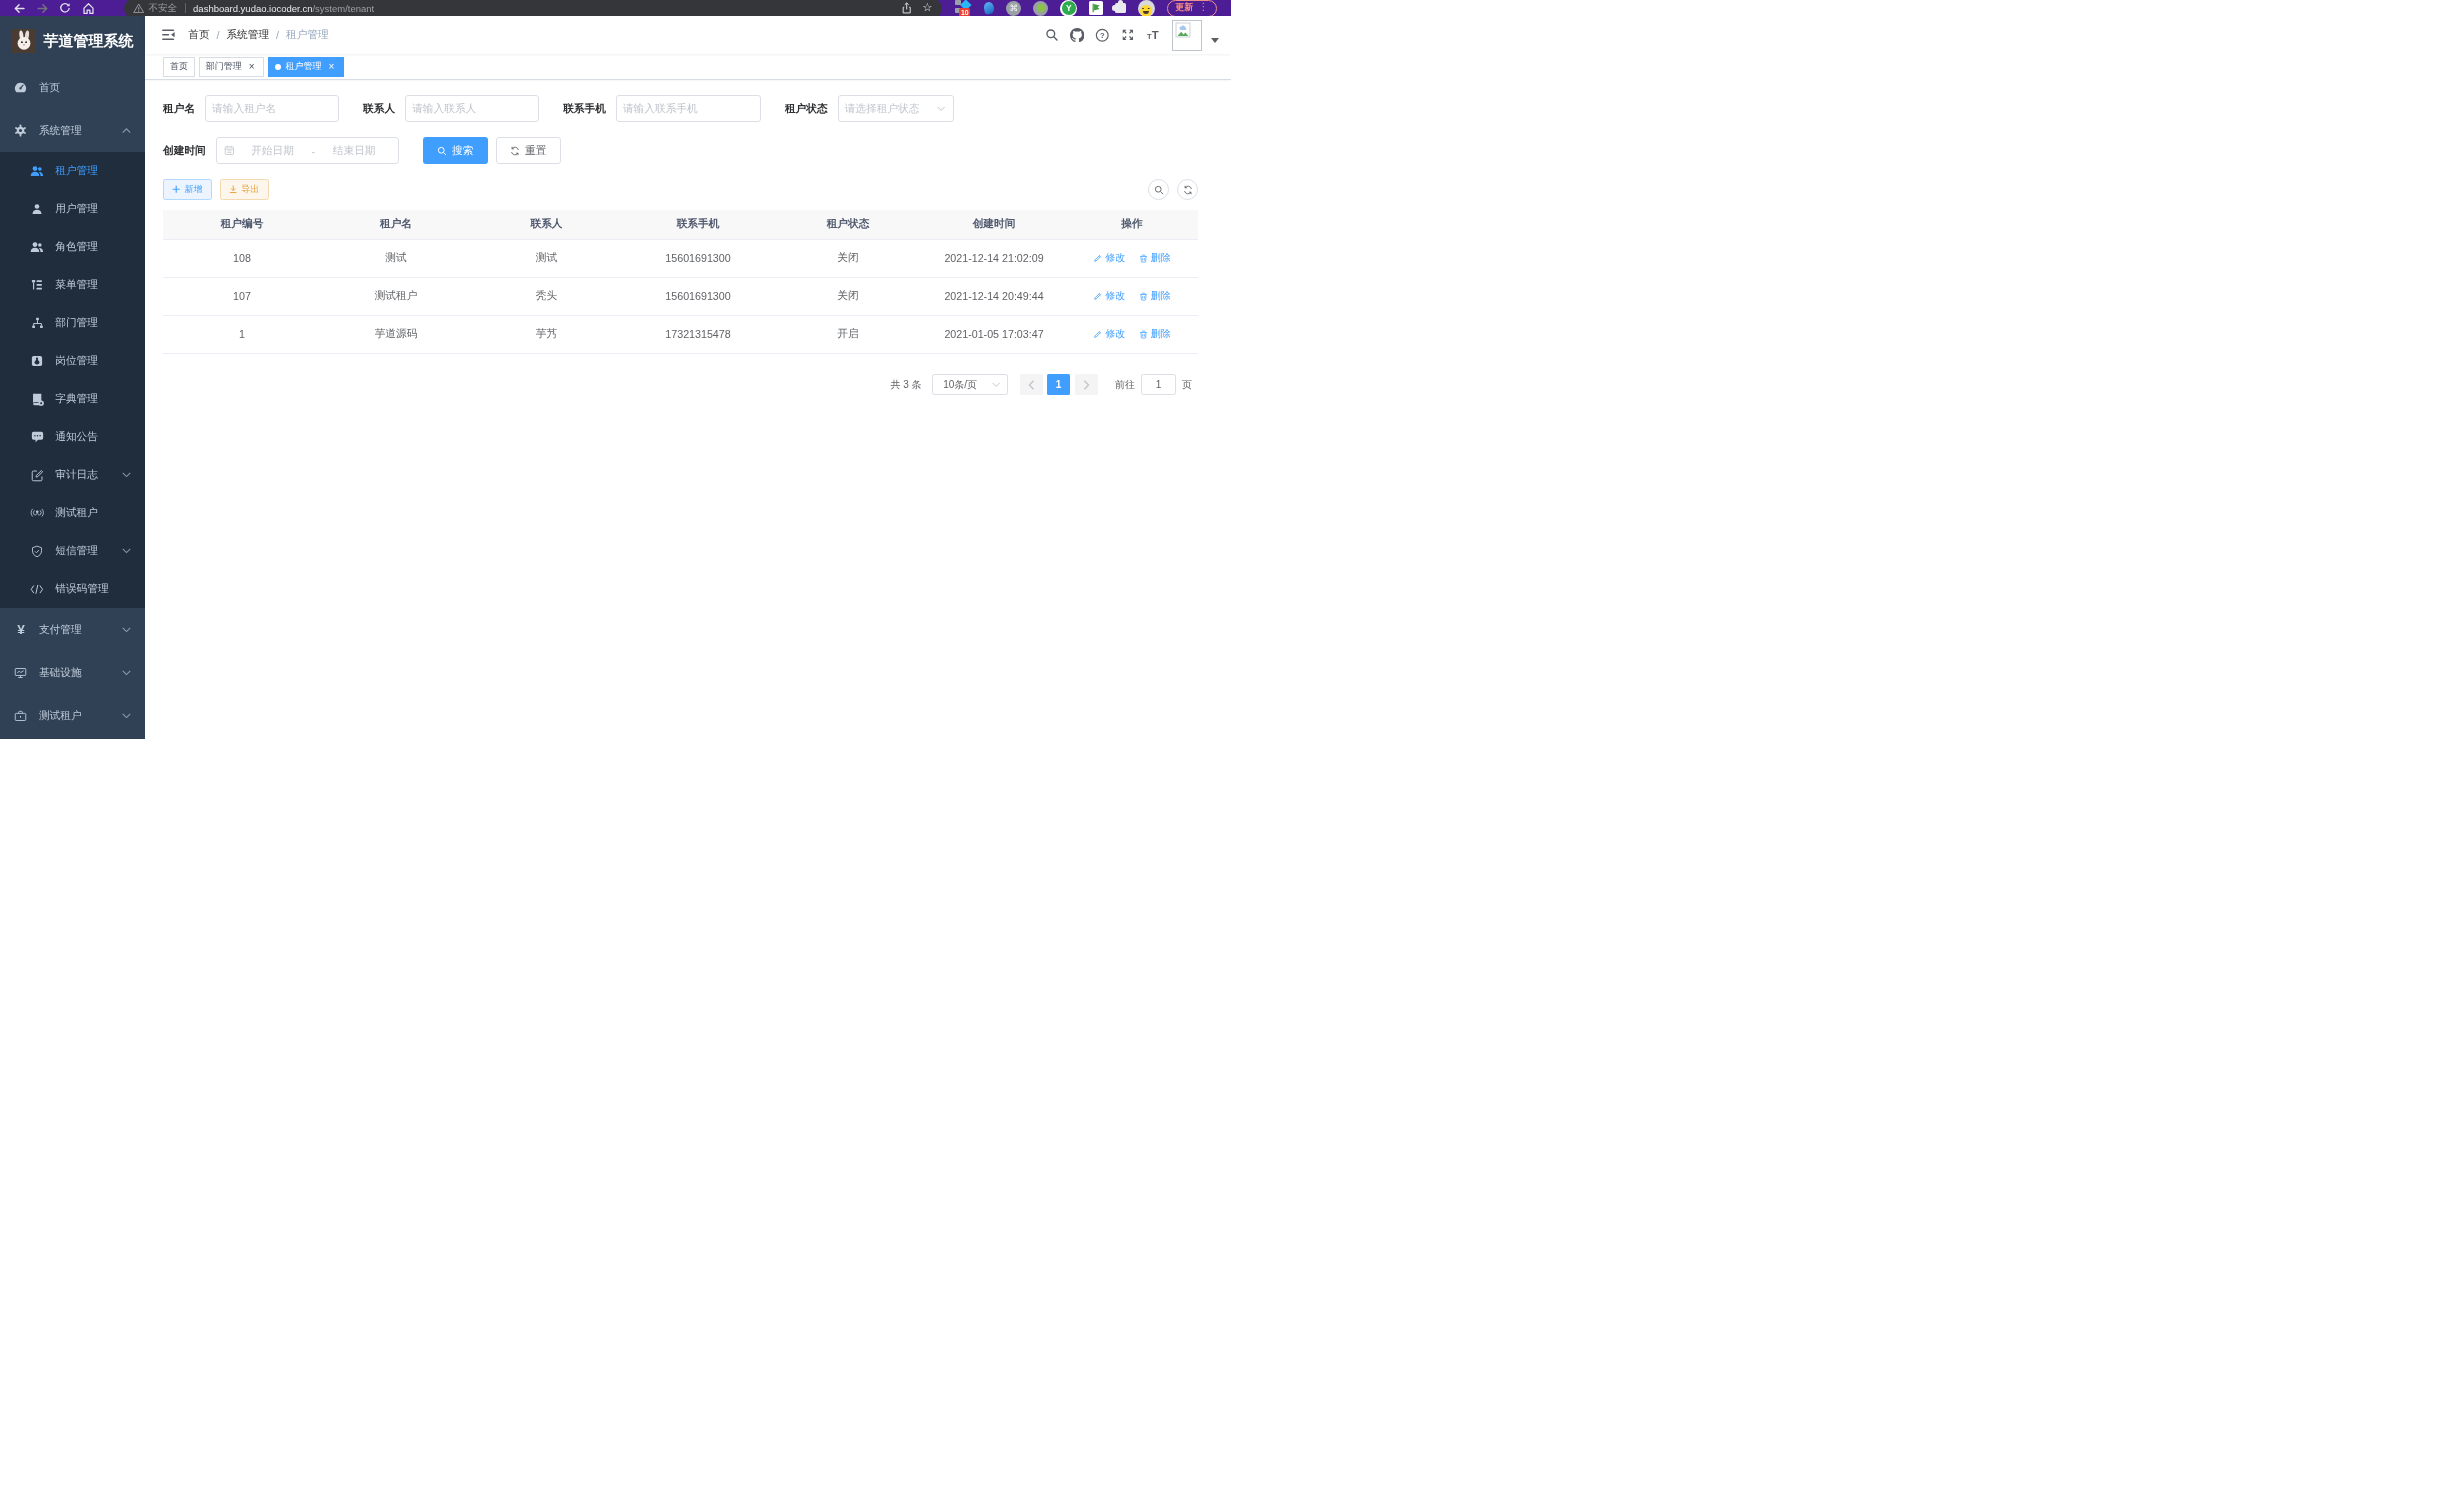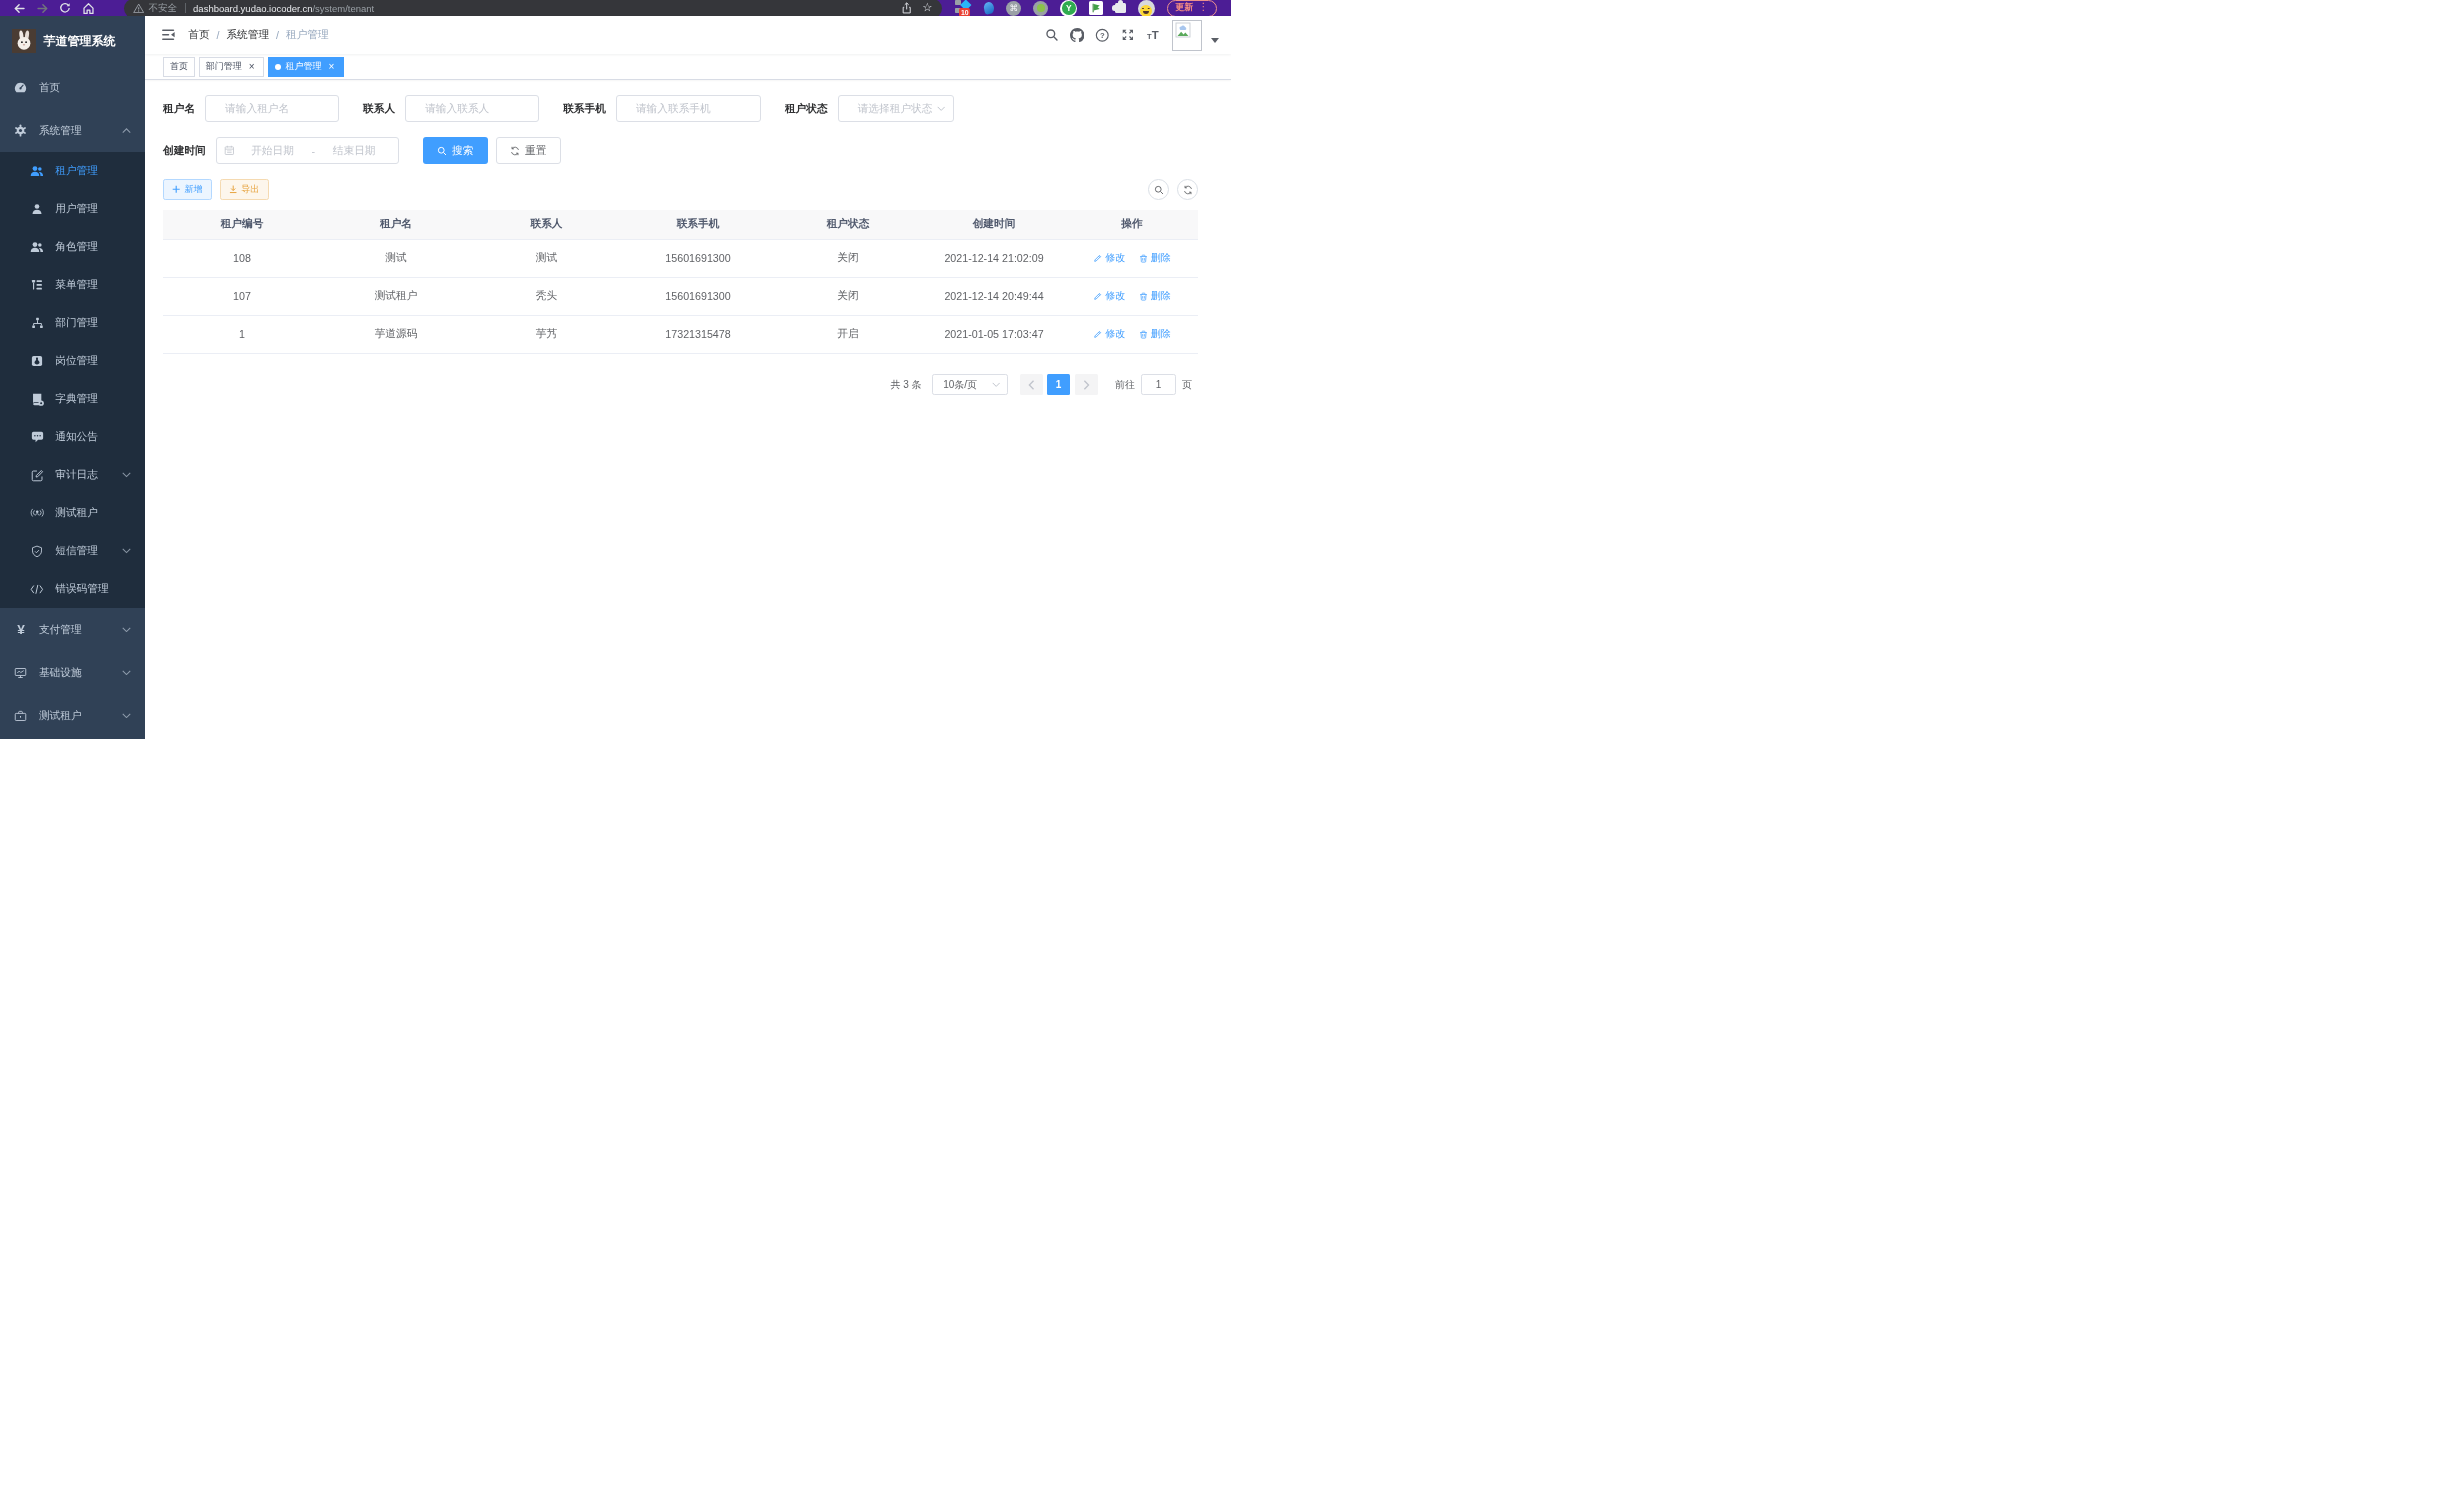--- a/index.html
+++ b/index.html
@@ -47,21 +47,21 @@
   .emoji-face::before { content:""; position:absolute; width:1.9px; height:1.9px; border-radius:50%; background:#4e342e; left:2.3px; top:3px; box-shadow:5.7px 0 0 #4e342e; }
   .emoji-face::after { content:""; position:absolute; width:6px; height:3.8px; border-radius:0 0 6px 6px; background:#4e342e; left:3px; top:6px; }
   .update-pill { margin-left:12px; height:17px; border:0.8px solid #ec928e; border-radius:8.4px; color:#f28b82;
                  font-size:9px; font-weight:bold; display:flex; align-items:flex-start; gap:5.3px; padding:0 7.6px; flex:none; }
   .vdots { font-size:10px; font-weight:normal; }
 
   
   .app { display:flex; height:723px; }
   .sidebar { width:145px; background:#304156; flex:none; color:#bfcbd9; overflow:hidden; }
   .logo-row { height:50px; display:flex; align-items:center; padding-left:12px; gap:7.6px; }
-  .logo-title { color:#fff; font-size:12px; font-weight:bold; }
+  .logo-title { color:#fff; font-size:15px; font-weight:bold; }
   .menu-item { height:43px; display:flex; align-items:center; padding:0 13.7px 0 13.7px; font-size:10.7px; cursor:pointer; }
   .mi-icon { width:14.5px; margin-right:10.7px; display:flex; justify-content:center; flex:none; }
   .chev { margin-left:auto; opacity:.65; }
   .submenu { background:#1f2d3d; }
   .submenu .menu-item { height:38px; padding-left:30px; }
   .menu-item.active { color:#409EFF; }
   .yen-ic { font-size:13.7px; font-weight:bold; line-height:1; }
 
   .main { flex:1; display:flex; flex-direction:column; background:#fff; min-width:0; }
 
@@ -84,21 +84,21 @@
   .tag { height:20px; border:0.8px solid #d8dce5; background:#fff; color:#495060; font-size:9px; display:inline-flex; align-items:center; padding:0 6px; cursor:pointer; }
   .tag .dot { width:6px; height:6px; border-radius:50%; background:#fff; margin-right:4.6px; }
   .tag .close { margin-left:4.6px; font-size:10px; line-height:1; width:10.7px; text-align:center; }
   .tag.active { background:#409EFF; border-color:#409EFF; color:#fff; }
 
   
   .content { padding:15px 33px 0 18px; flex:1; }
   .frow { display:flex; align-items:center; margin-bottom:15px; }
   .fitem { display:flex; align-items:center; margin-right:24px; }
   .flabel { font-size:10.7px; font-weight:bold; color:#303133; margin-right:10px; white-space:nowrap; }
-  .tinput { height:27px; border:0.8px solid #dcdfe6; border-radius:3px; display:flex; align-items:center; padding:0 19px; font-size:10.7px; color:#c0c4cc; background:#fff; cursor:text; }
+  .tinput { height:27px; border:0.8px solid #dcdfe6; border-radius:3px; display:flex; align-items:center; padding:0 6px; font-size:10.7px; color:#c0c4cc; background:#fff; cursor:text; }
   .w176 { width:134px; } .w190 { width:145px; }
   .tselect { width:116px; justify-content:space-between; cursor:pointer; padding-right:7.6px; }
   .daterange { width:183px; padding:0 7.6px; cursor:pointer; }
   .daterange .dr-txt { flex:1; text-align:center; }
   .daterange .dr-sep { margin:0 3px; color:#c0c4cc; }
   .daterange .cal { color:#c0c4cc; margin-right:1.5px; }
 
   .btn { height:27px; border-radius:3px; font-size:10.7px; display:inline-flex; align-items:center; gap:4.6px; padding:0 13.7px; cursor:pointer; border:0.8px solid transparent; }
   .btn-primary { background:#409EFF; color:#fff; }
   .btn-plain { background:#fff; border-color:#dcdfe6; color:#606266; }

